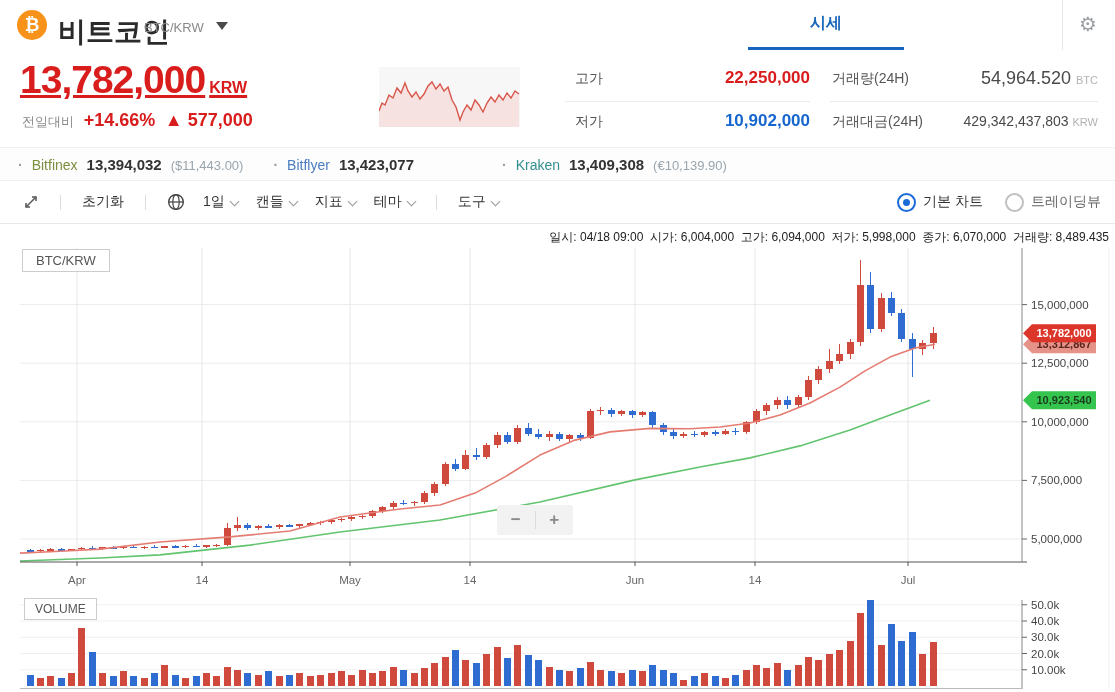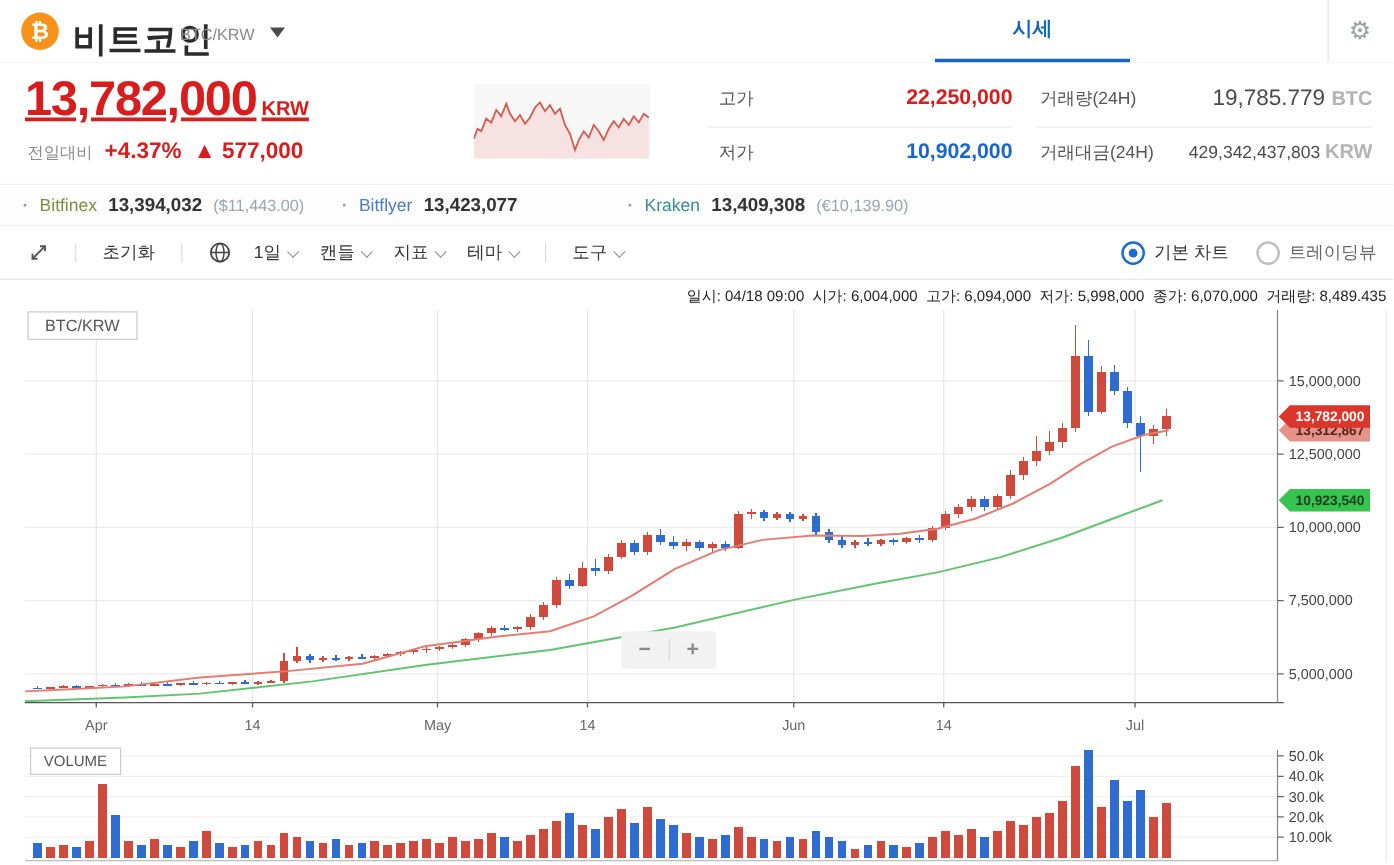--- a/index.html
+++ b/index.html
@@ -22,21 +22,21 @@
   .summary{position:absolute;left:0;top:50px;width:1115px;height:97px;background:#fff;}
   .big-price{position:absolute;left:20px;top:8px;font-size:39px;font-weight:bold;letter-spacing:-1px;color:var(--up,#d91c1c);text-decoration:underline;}
   .big-cur{font-size:16px;font-weight:bold;letter-spacing:0;margin-left:4px;}
   .chg-line{position:absolute;left:22px;top:60px;font-size:13px;color:#8a8a8a;}
   .chg-pct,.chg-amt{font-size:18px;font-weight:bold;color:var(--up,#d91c1c);margin-left:6px;}
   .spark-box{position:absolute;left:379px;top:17px;width:141px;height:60px;background:#f7f7f7;}
   .stat-label{position:absolute;font-size:14px;color:#555;}
   .stat-val{position:absolute;text-align:right;font-weight:bold;font-size:17px;}
   .stat-val.red{color:var(--up,#d91c1c);} .stat-val.blue{color:#1666d0;}
   .stat-big{position:absolute;text-align:right;font-size:18px;color:#4a4a4a;}
-  .stat-unit{font-size:16px;color:#b3b3b3;font-weight:bold;}
+  .stat-unit{font-size:11px;color:#b3b3b3;font-weight:normal;}
   .stat-div{position:absolute;height:1px;background:#ececec;}
   
   .exchanges{position:absolute;left:0;top:147px;width:1115px;height:34px;background:#fdfdfd;
              border-top:1px solid #f1f1f1;border-bottom:1px solid #f0f0f0;display:flex;align-items:center;padding-left:18px;box-sizing:border-box;font-size:14px;}
   .exch{display:flex;align-items:baseline;gap:9px;margin-right:30px;}
   .exch:nth-of-type(2){margin-right:88px;}
   .exch-dot{font-weight:bold;}
   .exch-val{font-size:15px;font-weight:bold;color:#333;}
   .exch-sub{font-size:13px;color:#9aa5ad;}
   
@@ -77,36 +77,36 @@
       <div class="tab active">시세</div>
     </div>
     <div class="hdr-sep"></div>
     <div class="gear">⚙</div>
   </div>
 
   <div class="summary">
     <div class="big-price"><span>13,782,000</span><span class="big-cur">KRW</span></div>
     <div class="chg-line">
       <span>전일대비</span>
-      <span class="chg-pct">+4.37%</span>
+      <span class="chg-pct">+14.66%</span>
       <span class="chg-amt">▲ 577,000</span>
     </div>
     <div class="spark-box">
       <svg id="sparkline" width="141" height="60">
           <polygon points="0,44 3,36 6,38 10,28 14,31 18,21 22,26 26,16 29,24 33,30 37,25 41,32 45,27 49,19 53,15 57,22 61,17 65,24 69,20 73,33 77,40 81,53 84,45 88,38 92,43 96,33 100,38 104,45 108,36 112,30 116,35 120,28 124,33 128,26 132,31 136,24 140,27 140,60 0,60" fill="#f6e3e1"></polygon>
           <polyline points="0,44 3,36 6,38 10,28 14,31 18,21 22,26 26,16 29,24 33,30 37,25 41,32 45,27 49,19 53,15 57,22 61,17 65,24 69,20 73,33 77,40 81,53 84,45 88,38 92,43 96,33 100,38 104,45 108,36 112,30 116,35 120,28 124,33 128,26 132,31 136,24 140,27" fill="none" stroke="#d8564a" stroke-width="1.4"></polyline>
         </svg>
     </div>
     <div class="stat-label" style="left:575px;top:20px;">고가</div>
     <div class="stat-val red" style="left:640px;top:18px;width:170px;">22,250,000</div>
     <div class="stat-div" style="left:565px;top:51px;width:245px;"></div>
     <div class="stat-label" style="left:575px;top:63px;">저가</div>
     <div class="stat-val blue" style="left:640px;top:61px;width:170px;">10,902,000</div>
     <div class="stat-label" style="left:832px;top:20px;">거래량(24H)</div>
-    <div class="stat-big" style="left:880px;top:18px;width:218px;"><span>19,785.779</span> <span class="stat-unit">BTC</span></div>
+    <div class="stat-big" style="left:880px;top:18px;width:218px;"><span>54,964.520</span> <span class="stat-unit">BTC</span></div>
     <div class="stat-div" style="left:830px;top:51px;width:268px;"></div>
     <div class="stat-label" style="left:832px;top:63px;">거래대금(24H)</div>
     <div class="stat-big" style="left:880px;top:63px;width:218px;font-size:14px;"><span>429,342,437,803</span> <span class="stat-unit">KRW</span></div>
   </div>
 
   <div class="exchanges">
     <div class="exch">
       <span class="exch-dot" style="color: rgb(154, 154, 154);">·</span>
       <span class="exch-name" style="color: rgb(123, 143, 63);">Bitfinex</span>
       <span class="exch-val">13,394,032</span>

